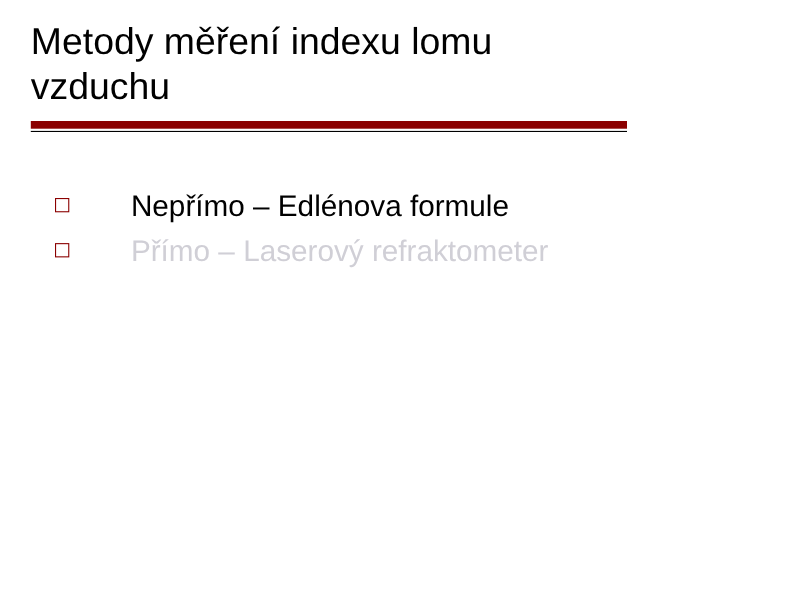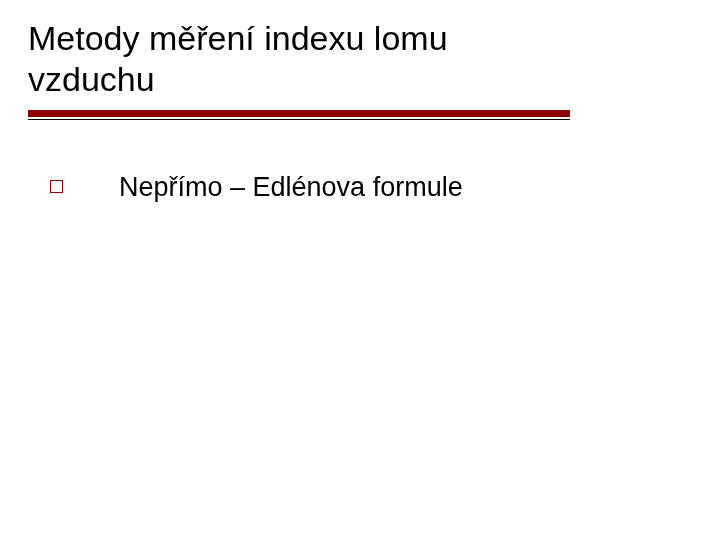--- a/index.html
+++ b/index.html
@@ -81,16 +81,20 @@
     </div>
   </div>
 
   <div class="content">
 
     <div class="item">
       <div class="marker"></div>
       <div class="item-text">Nepřímo – Edlénova formule</div>
     </div>
 
+    <div class="item">
+      <div class="marker"></div>
+      <div class="item-text faded">Přímo – Laserový refraktometer</div>
+    </div>
 
   </div>
 
 </div>
 
 </body></html>

